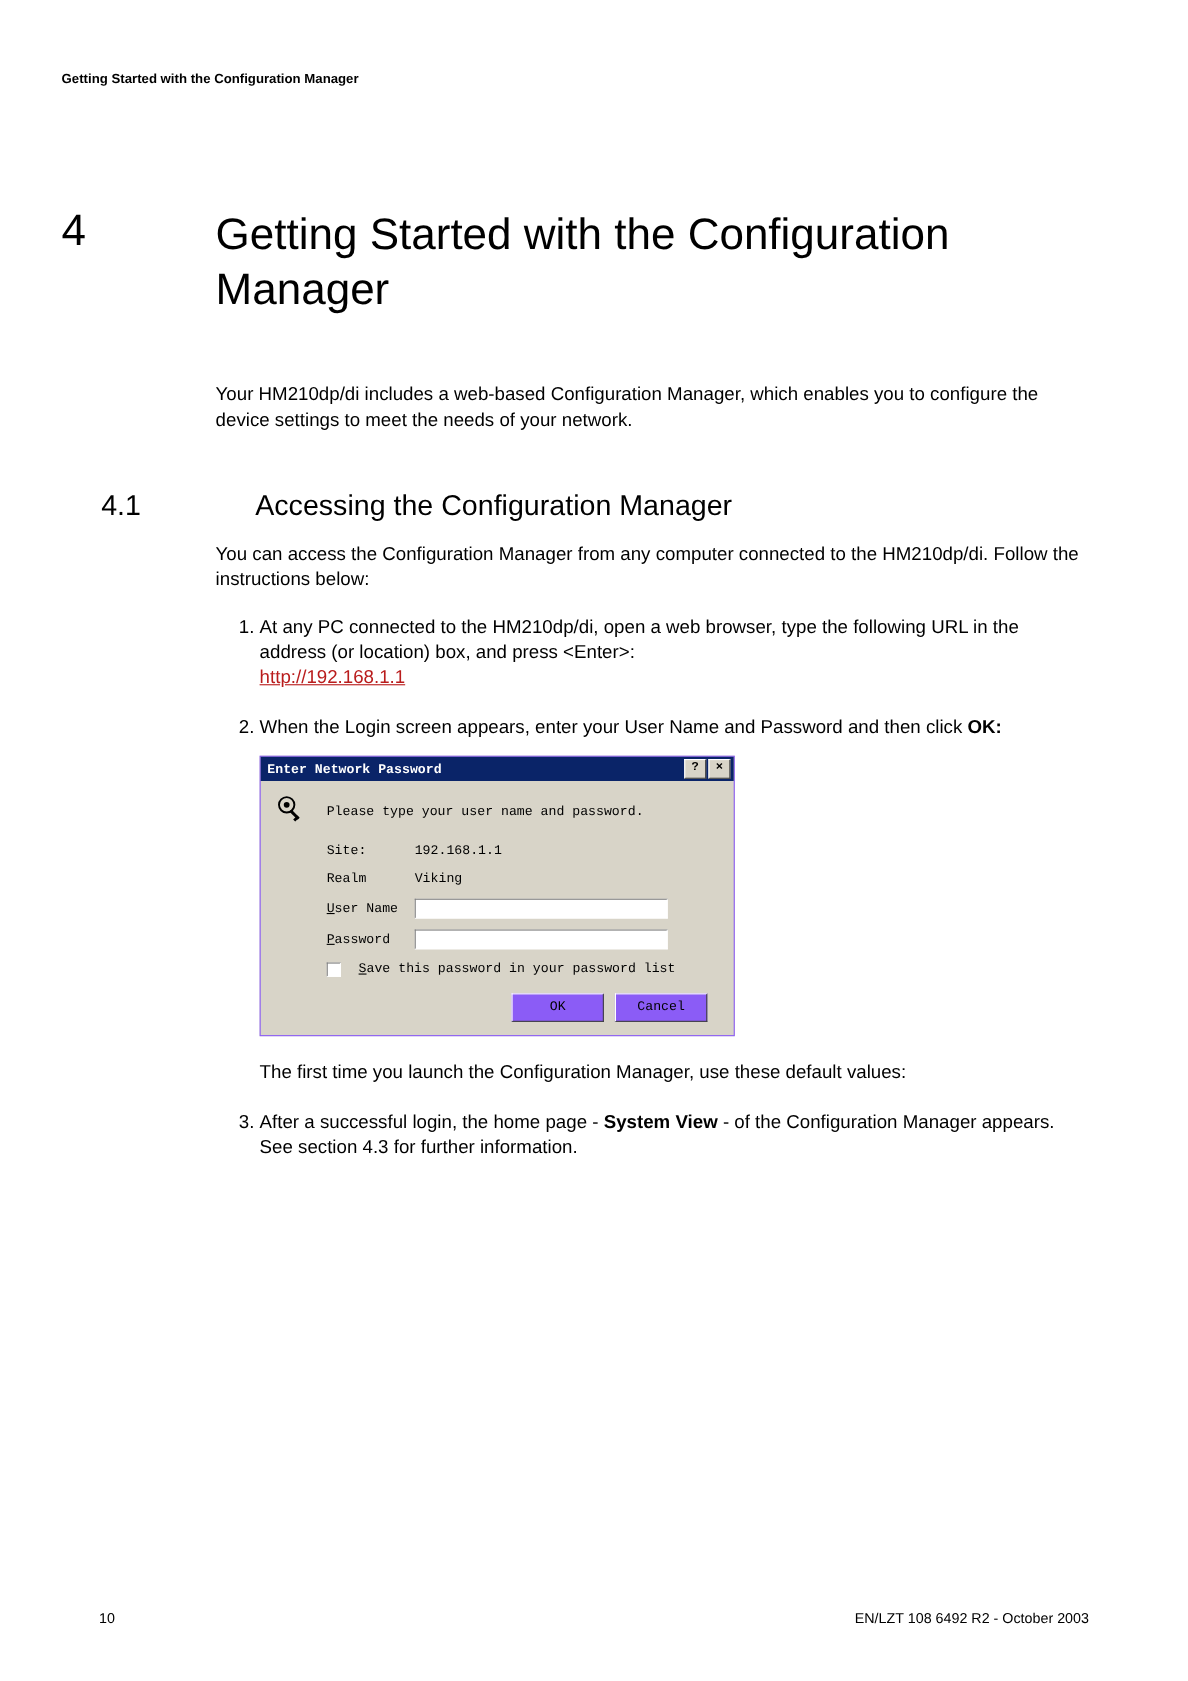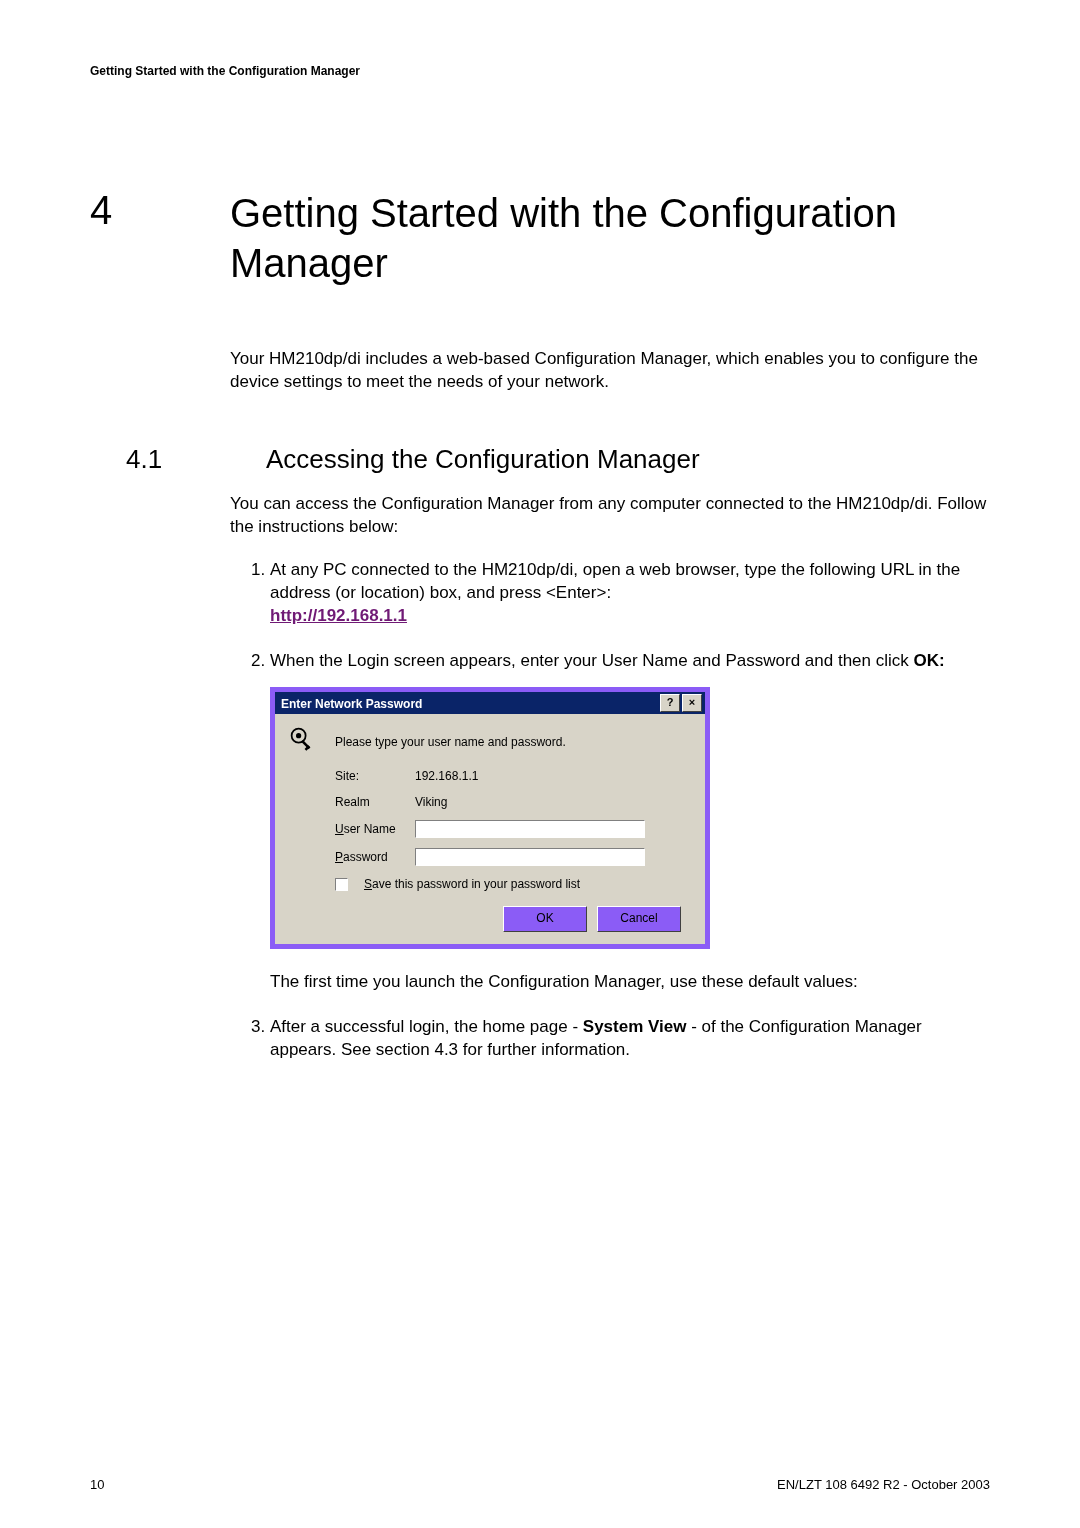--- a/index.html
+++ b/index.html
@@ -6,21 +6,21 @@
     margin: 0;
     padding: 0;
     background: #ffffff;
     font-family: Arial, Helvetica, sans-serif;
     color: #000;
     width: 1080px;
     height: 1528px;
     position: relative;
   }
   .page {
-    padding: 64px 90px 40px 90px;
+    padding: 64px 90px 40px 56px;
     box-sizing: border-box;
     height: 100%;
     position: relative;
   }
   .running-header {
     font-size: 12px;
     font-weight: bold;
     margin-bottom: 110px;
   }
   .chapter-row {
@@ -67,33 +67,32 @@
   ol.steps {
     margin: 0 0 0 18px;
     padding: 0 0 0 22px;
   }
   ol.steps > li {
     margin-bottom: 22px;
     font-size: 17px;
     line-height: 1.35;
   }
   .link {
-    color: #701a75;
+    color: #b91c1c;
     text-decoration: underline;
-    font-weight: bold;
   }
   .bold { font-weight: bold; }
 
   
   .dialog {
     width: 430px;
     margin: 14px 0 22px 0;
-    border: 5px solid #8b5cf6;
+    border: 1px solid #8b5cf6;
     background: #d8d4c8;
-    font-family: Liberation Sans, sans-serif;
+    font-family: Liberation Mono, monospace;
     font-size: 12px;
     color: #000;
   }
   .dlg-titlebar {
     background: #0a2468;
     color: #fff;
     font-weight: bold;
     display: flex;
     align-items: stretch;
     justify-content: space-between;
@@ -196,21 +195,21 @@
     margin-bottom: 22px;
   }
   .defaults-row {
     display: flex;
     gap: 40px;
     margin-top: 2px;
   }
 
   .footer {
     position: absolute;
-    bottom: 36px;
+    bottom: 50px;
     left: 90px;
     right: 90px;
     display: flex;
     justify-content: space-between;
     font-size: 13px;
   }
 </style>
 </head>
 <body>
 

